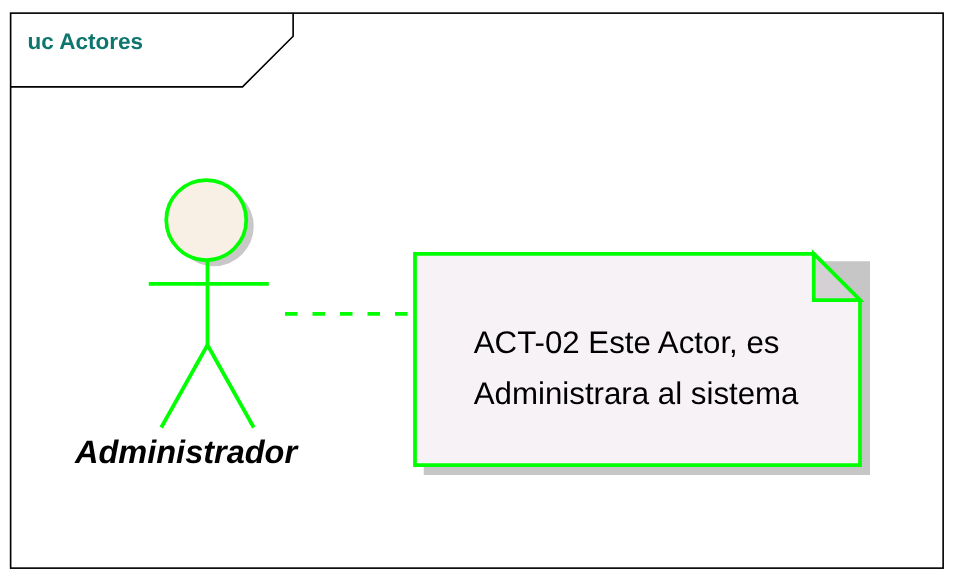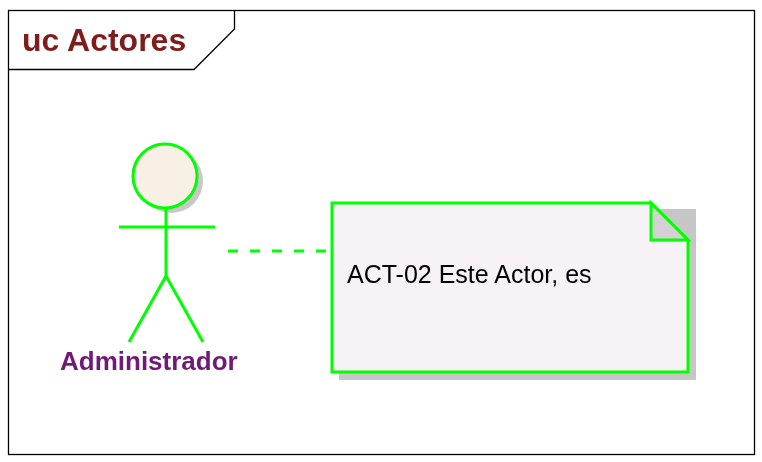--- a/index.html
+++ b/index.html
@@ -1,21 +1,21 @@
 <!DOCTYPE html>
 <html><head>
   <meta charset="utf-8">
   <style>
     html, body { margin: 0; padding: 0; background: #ffffff; }
     body { width: 762px; height: 462px; position: relative; overflow: hidden; font-family: "Liberation Sans", sans-serif; }
     #canvas { position: absolute; left: 0; top: 0; }
-    .frame-title { position: absolute; left: 22px; top: 24px; font-size: 32px; font-weight: bold; color: #7f1d1d; line-height: 1; }
-    .actor-label { position: absolute; left: 60px; top: 348px; font-size: 26px; font-weight: bold; color: #701a75; line-height: 1; }
+    .frame-title { position: absolute; left: 22px; top: 24px; font-size: 18px; font-weight: bold; color: #0f766e; line-height: 1; }
+    .actor-label { position: absolute; left: 60px; top: 348px; font-size: 26px; font-weight: bold; color: #000000; line-height: 1; font-style: italic; }
     .note-text { position: absolute; left: 347px; top: 254px; font-size: 25px; color: #000; line-height: 41px; }
-    .note-line { display: block; white-space: nowrap; }
+    .note-line { display: block; white-space: nowrap; margin-left: 32px; }
   </style>
 </head>
 <body>
 
 <svg id="canvas" width="762" height="462" viewBox="0 0 762 462">
 
   <rect x="8.5" y="10.5" width="746" height="444" fill="#ffffff" stroke="#000" stroke-width="1.3"></rect>
   <polyline points="8.5,69.5 194,69.5 234.5,29 234.5,10.5" fill="none" stroke="#000" stroke-width="1.3"></polyline>
 
   <circle cx="171" cy="181" r="32" fill="#c8c8c8"></circle>
@@ -35,13 +35,14 @@
   <g>
     <polygon points="332,203 651,203 688,240 688,372 332,372" fill="#f6f2f6" stroke="#00ff00" stroke-width="3"></polygon>
     <polygon points="651,203 651,240 688,240" fill="#d4d0d4" stroke="#00ff00" stroke-width="3"></polygon>
   </g>
 </svg>
 
 <div class="frame-title">uc Actores</div>
 <div class="actor-label">Administrador</div>
 <div class="note-text">
   <span class="note-line">ACT-02 Este Actor, es</span>
+  <span class="note-line">Administrara al sistema</span>
 </div>
 
 </body></html>

